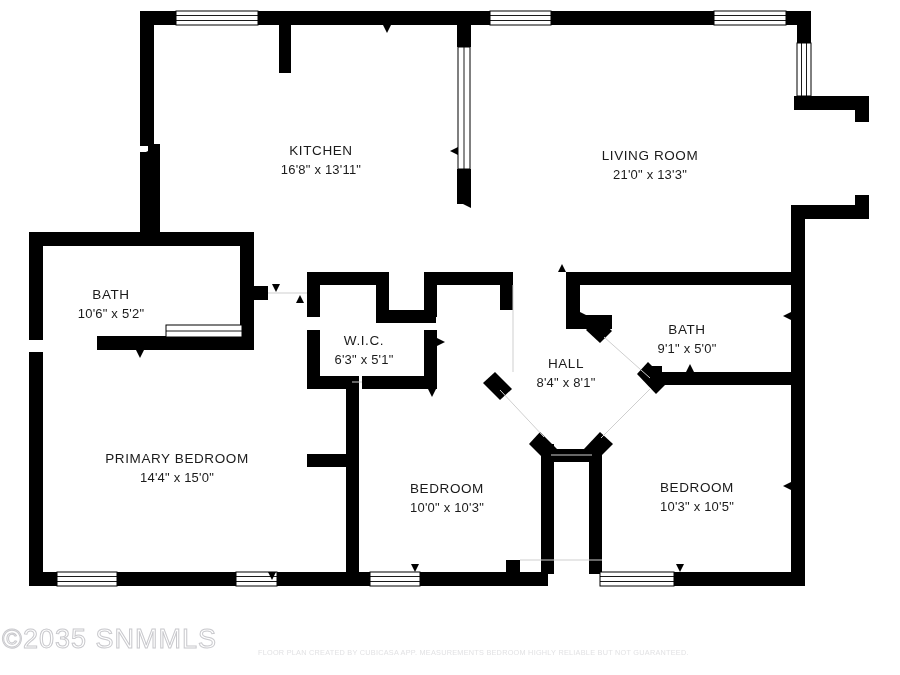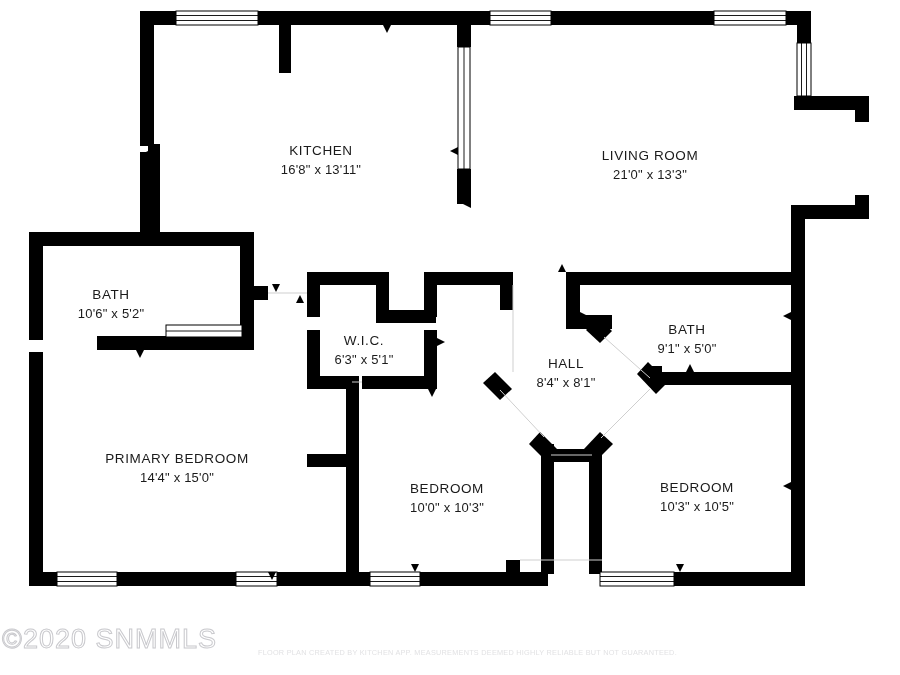--- a/index.html
+++ b/index.html
@@ -294,16 +294,16 @@
         <text class="room-title" x="447" y="489">BEDROOM</text>
         <text class="room-dims" x="447" y="509">10'0" x 10'3"</text>
       </g>
       <g>
         <text class="room-title" x="697" y="488">BEDROOM</text>
         <text class="room-dims" x="697" y="508">10'3" x 10'5"</text>
       </g>
     </g>
   </svg>
 
-  <div class="watermark">©2020 SNMMLS</div>
-  <div class="disclaimer">FLOOR PLAN CREATED BY KITCHEN APP. MEASUREMENTS DEEMED HIGHLY RELIABLE BUT NOT GUARANTEED.</div>
+  <div class="watermark">©2035 SNMMLS</div>
+  <div class="disclaimer">FLOOR PLAN CREATED BY CUBICASA APP. MEASUREMENTS BEDROOM HIGHLY RELIABLE BUT NOT GUARANTEED.</div>
 
 </div>
 
 </body></html>

